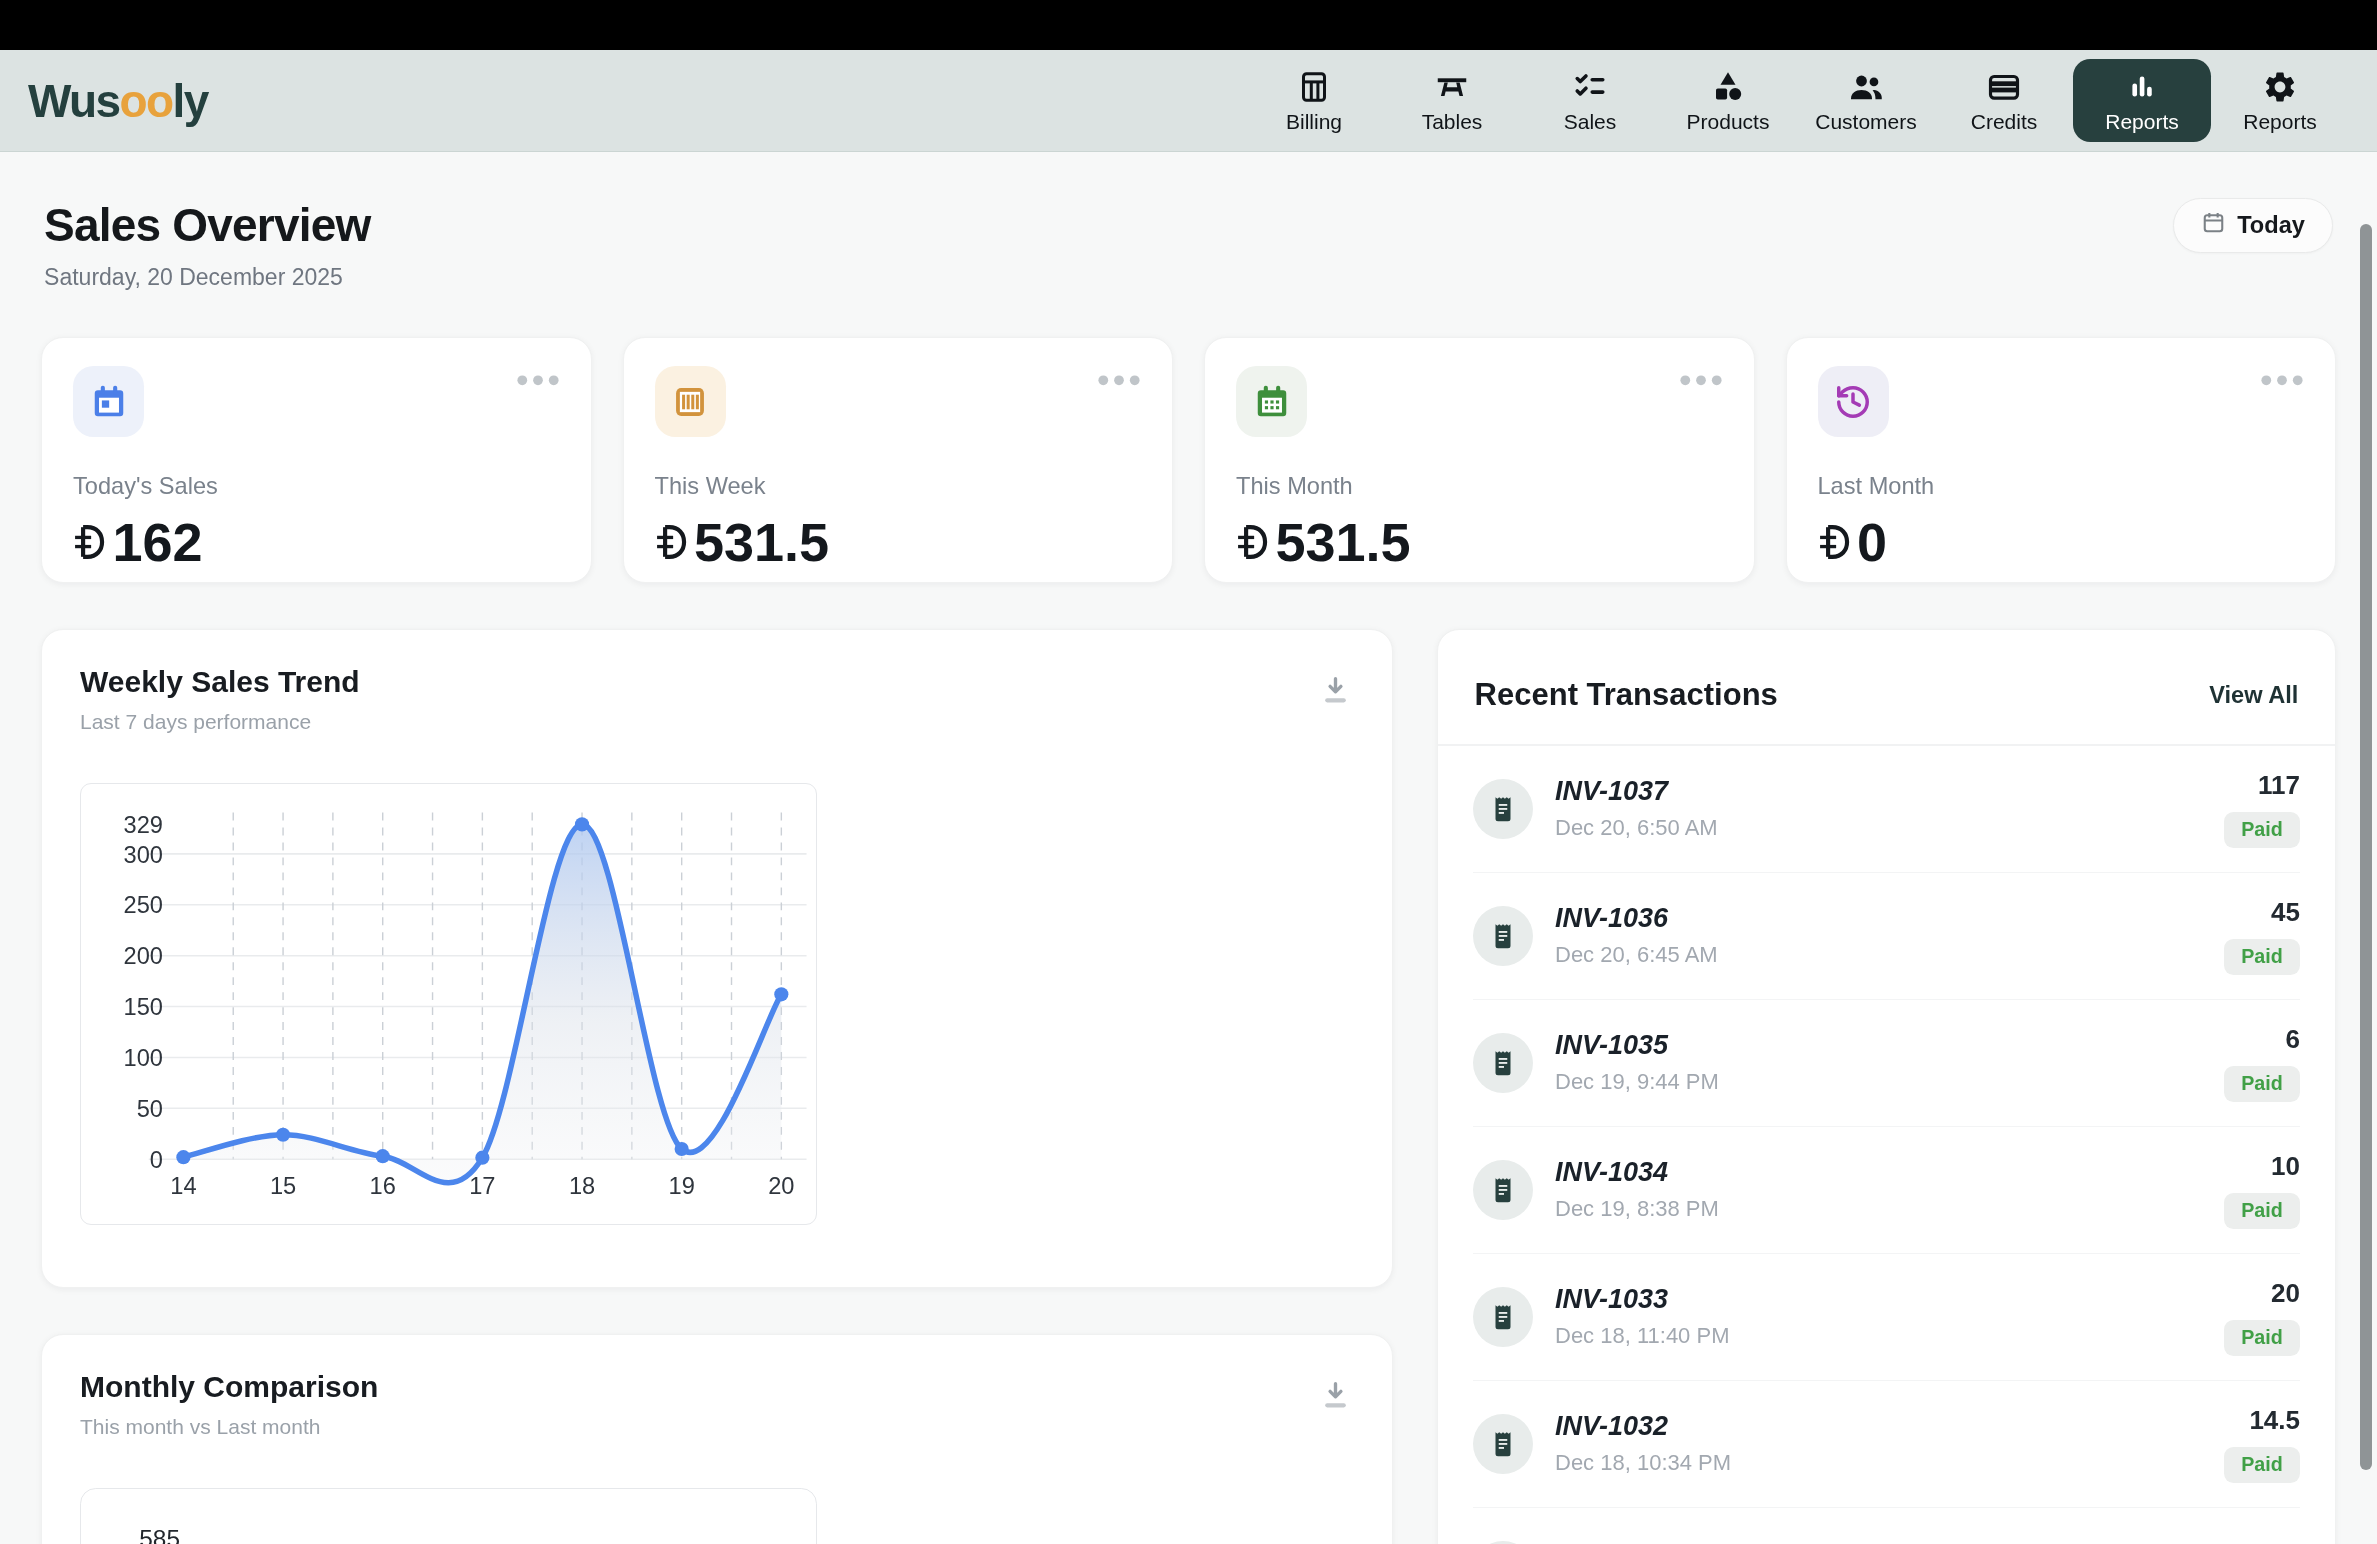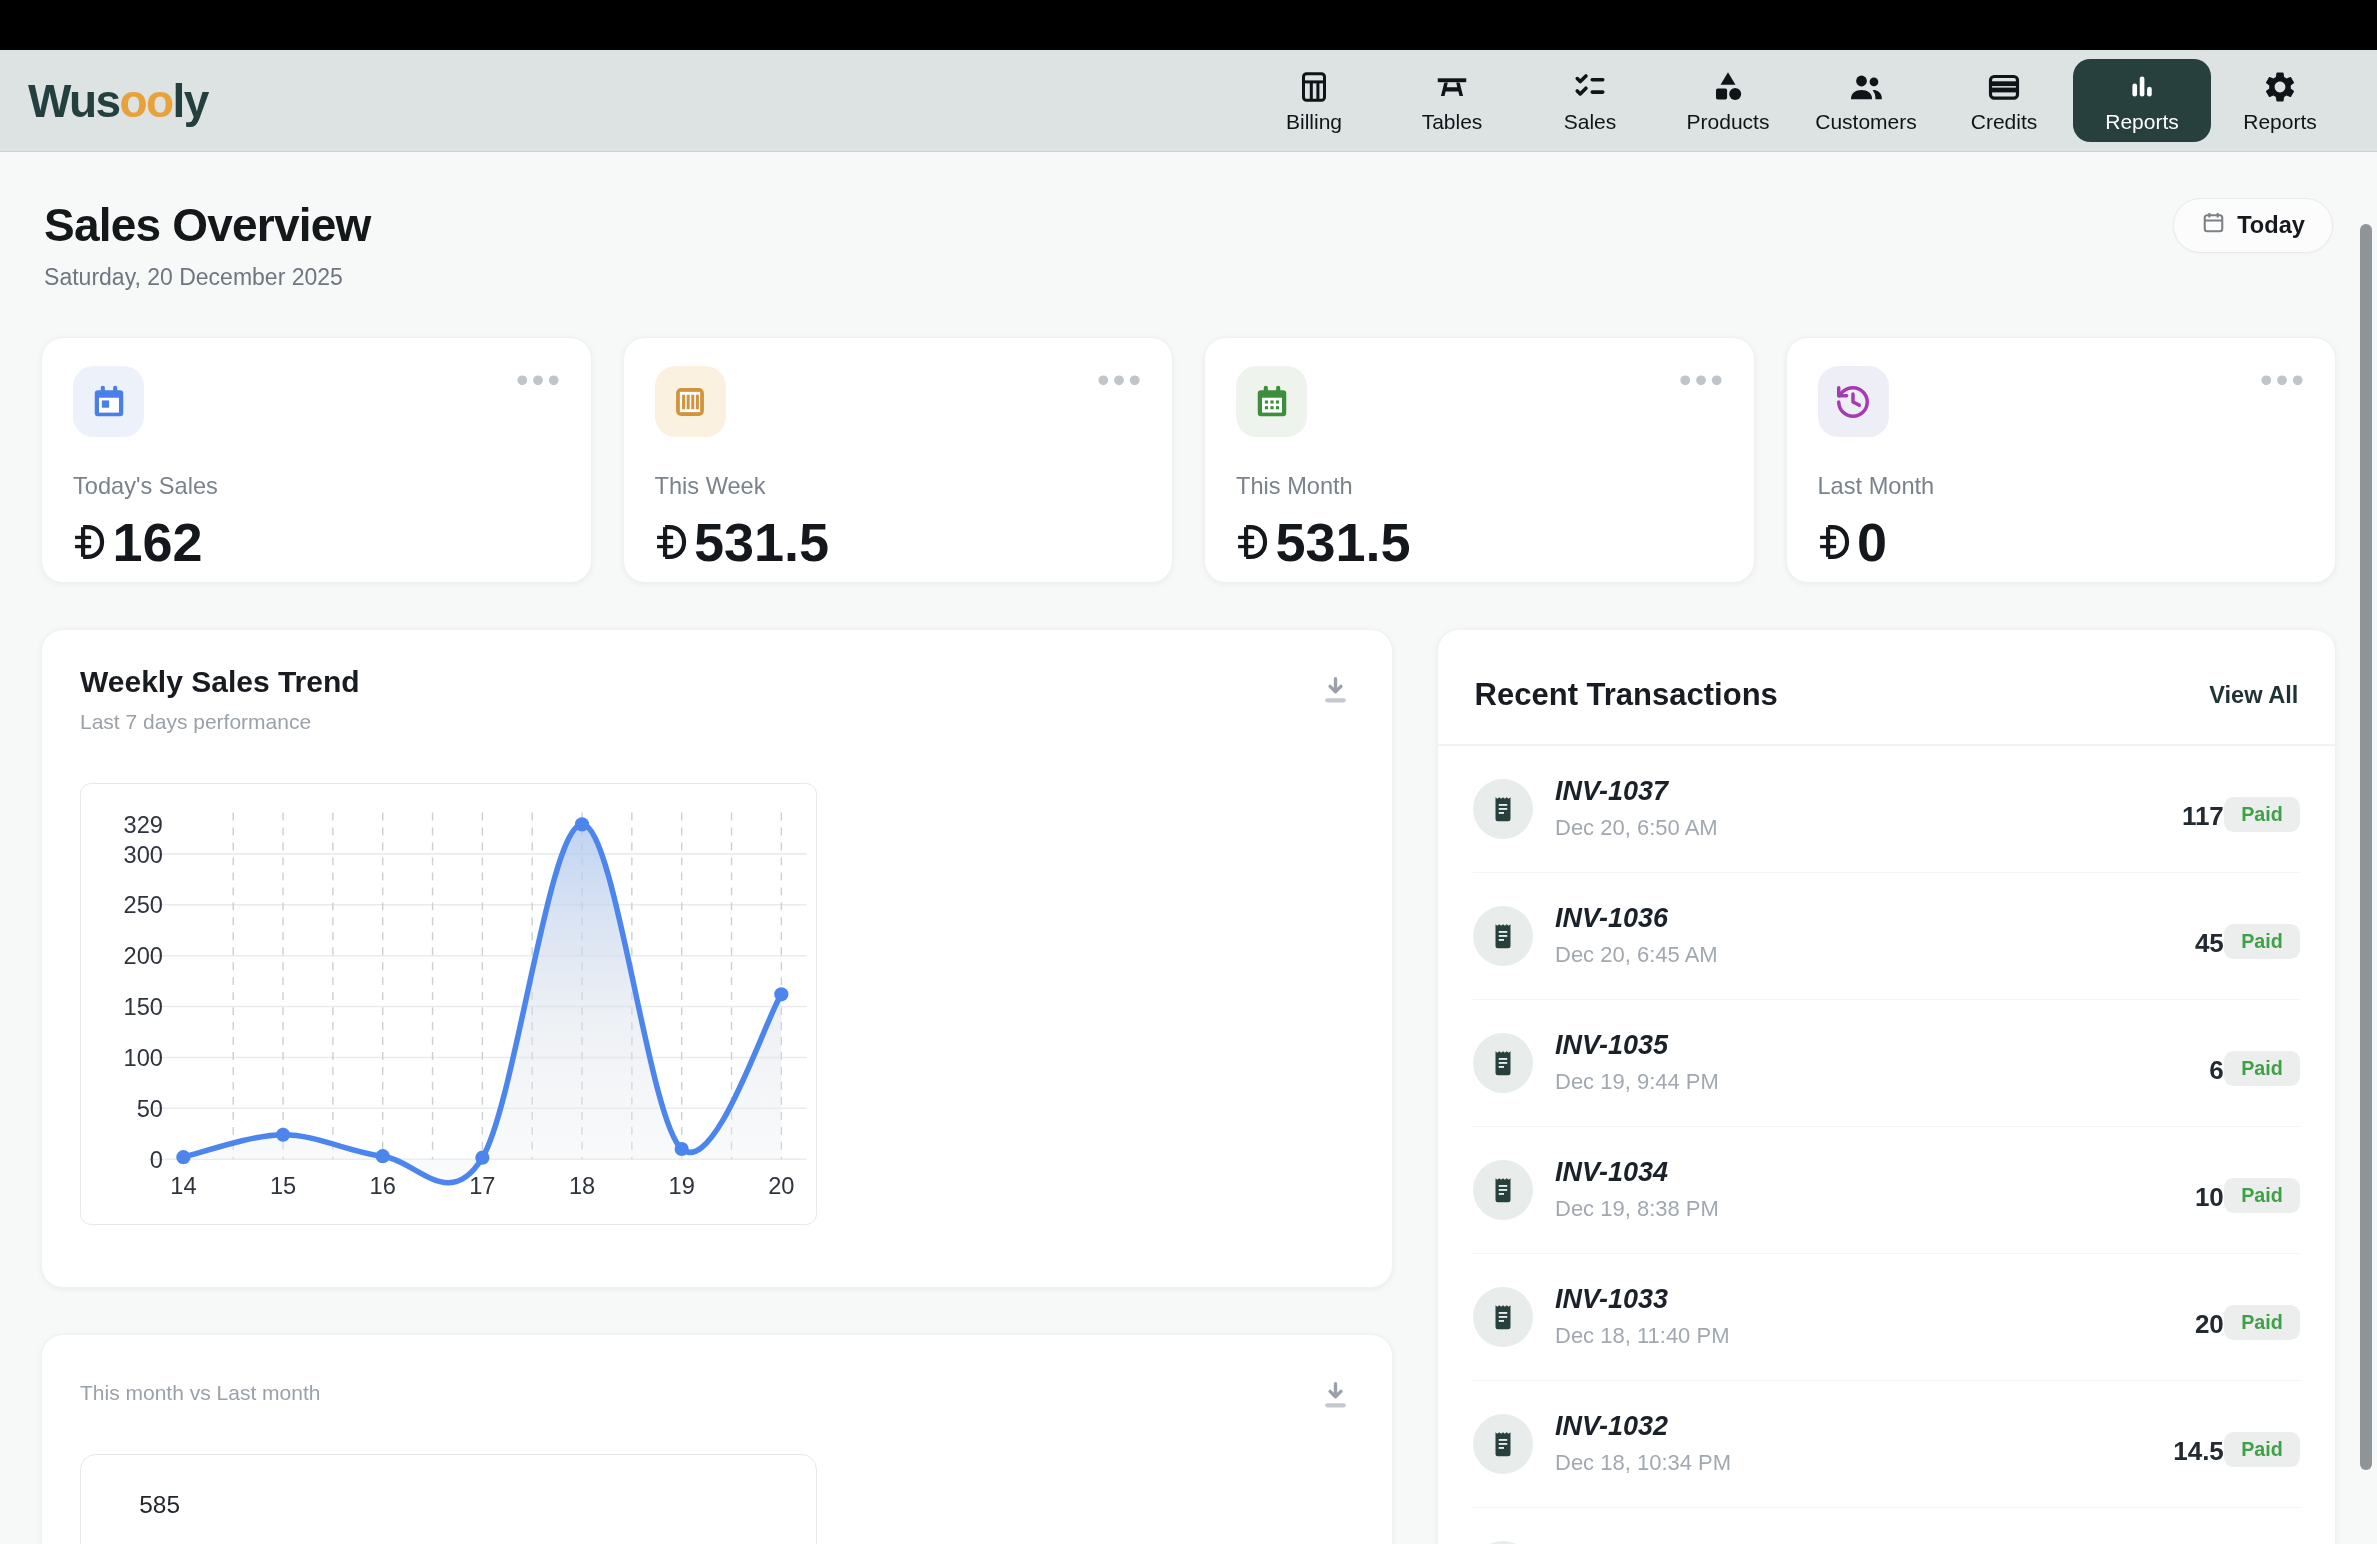--- a/index.html
+++ b/index.html
@@ -71,21 +71,21 @@
   .view-all { font-size:23.6px; font-weight:600; color:#1F3234; cursor:pointer; }
   .trans-divider { height:1.6px; background:#F1F2F3; margin:31px -35px 0; }
   .t-row { display:flex; align-items:center; height:127px; border-bottom:1.6px solid #F3F4F5; cursor:pointer; }
   .t-row:last-child { border-bottom:none; }
   .t-avatar { width:60px; height:60px; border-radius:50%; background:#E8ECEB; color:#27403E;
               display:flex; align-items:center; justify-content:center; flex:none; }
   .t-avatar svg { width:30px; height:30px; }
   .t-info { margin-left:22px; }
   .t-invoice { font-size:27px; font-weight:700; color:#1A2129;font-style:italic; }
   .t-time { font-size:22px; color:#A2A8B0; margin-top:7.9px; }
-  .t-right { margin-left:auto; display:flex; align-items:flex-end; }
+  .t-right { margin-left:auto; display:flex; flex-direction:column; align-items:flex-end; }
   .t-amount { display:flex; align-items:center; gap:6.3px; font-size:26px; font-weight:700; color:#232A31; }
   .badge { margin-top:11px; background:#ECEEED; color:#41A047; font-size:19.7px; font-weight:700;
            padding:6.3px 17.3px; border-radius:9.4px; }
   .badge:empty { display:none; }
 
   
   .scroll-thumb { position:absolute; top:224px; right:4.7px; width:12.6px; height:1246px;
                   background:#8F9496; border-radius:6.3px; cursor:pointer; }
 </style>
 </head>
@@ -360,20 +360,21 @@
               <text x="383" y="520" text-anchor="middle" fill="#2F353D" font-size="30" font-family="Liberation Sans, sans-serif">16</text>
               <text x="509.5" y="520" text-anchor="middle" fill="#2F353D" font-size="30" font-family="Liberation Sans, sans-serif">17</text>
               <text x="636" y="520" text-anchor="middle" fill="#2F353D" font-size="30" font-family="Liberation Sans, sans-serif">18</text>
               <text x="762.5" y="520" text-anchor="middle" fill="#2F353D" font-size="30" font-family="Liberation Sans, sans-serif">19</text>
               <text x="889" y="520" text-anchor="middle" fill="#2F353D" font-size="30" font-family="Liberation Sans, sans-serif">20</text>
             </svg>
         </div>
       </div>
 
       <div class="card chart-card monthly">
+        <div class="card-title">Monthly Comparison</div>
         <div class="card-sub">This month vs Last month</div>
         <div class="dl-btn"><svg viewBox="0 0 24 24" fill="none" stroke-linecap="round">
               <path d="M12 3.6v10.2m0 0l-4.2-4.2m4.2 4.2l4.2-4.2" stroke="#9AA1A8" stroke-width="2.6"></path>
               <path d="M5.6 20.4h12.8" stroke="#C5C9CD" stroke-width="3.2"></path>
             </svg></div>
         <div class="chart-panel-partial">
           <div class="ytick-partial">585</div>
 
         </div>
       </div>

